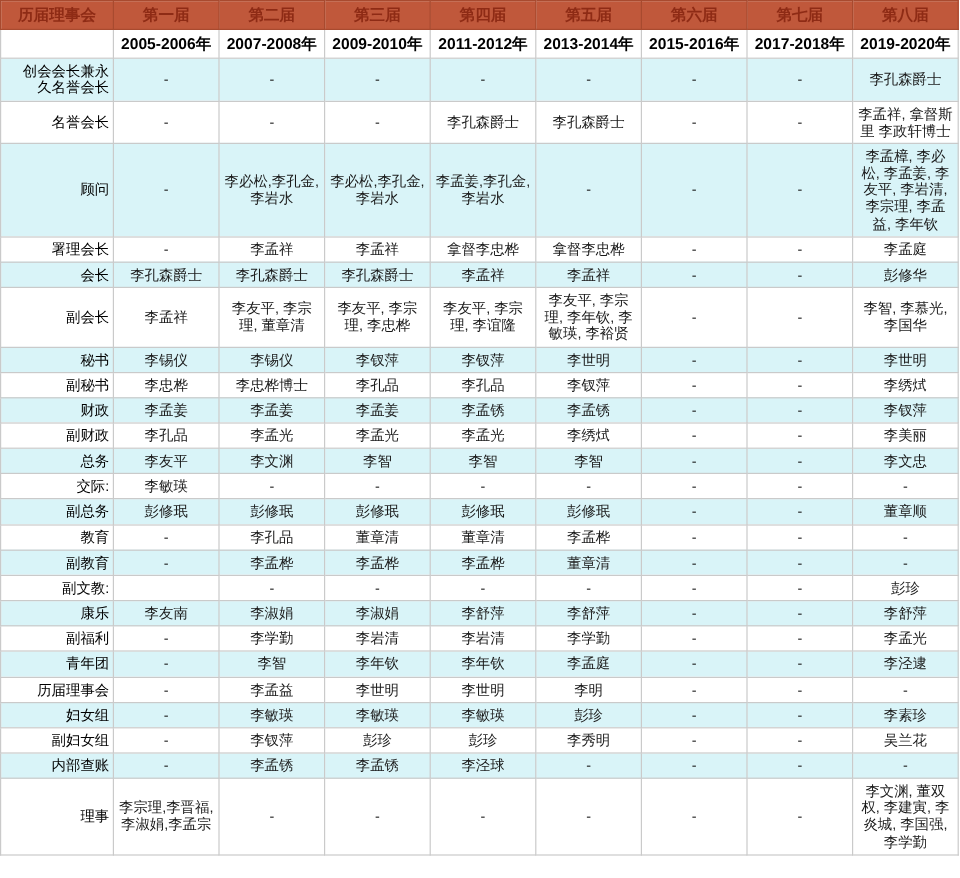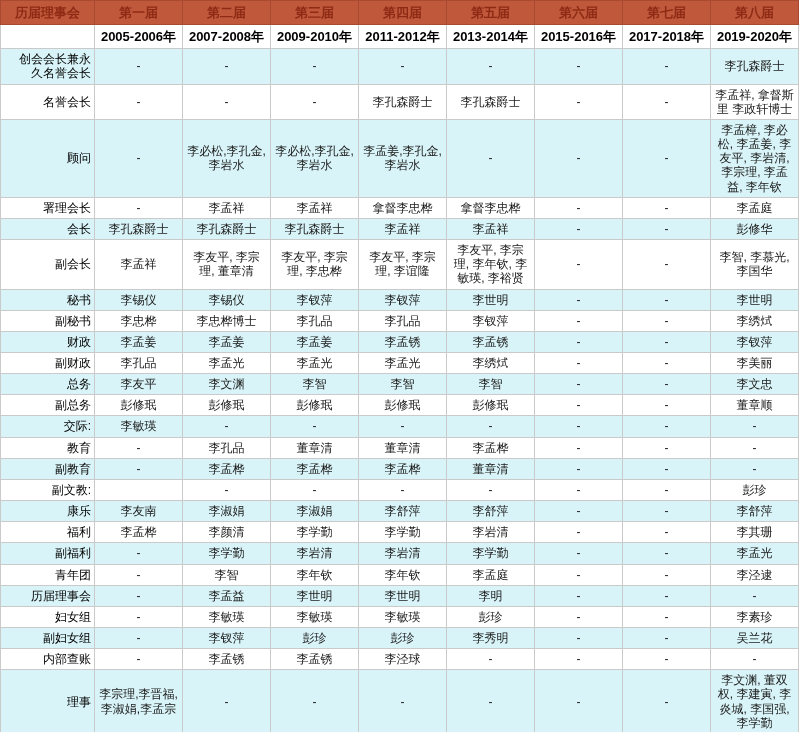--- a/index.html
+++ b/index.html
@@ -217,40 +217,40 @@
           <td class="member-cell">李友平</td>
           <td class="member-cell">李文渊</td>
           <td class="member-cell">李智</td>
           <td class="member-cell">李智</td>
           <td class="member-cell">李智</td>
           <td class="member-cell">-</td>
           <td class="member-cell">-</td>
           <td class="member-cell">李文忠</td>
         </tr>
         <tr>
-          <td class="row-label">副总务</td>
-          <td class="member-cell">彭修珉</td>
-          <td class="member-cell">彭修珉</td>
-          <td class="member-cell">彭修珉</td>
-          <td class="member-cell">彭修珉</td>
-          <td class="member-cell">彭修珉</td>
-          <td class="member-cell">-</td>
-          <td class="member-cell">-</td>
-          <td class="member-cell">董章顺</td>
-        </tr>
-        <tr>
           <td class="row-label">交际:</td>
           <td class="member-cell">李敏瑛</td>
           <td class="member-cell">-</td>
           <td class="member-cell">-</td>
           <td class="member-cell">-</td>
           <td class="member-cell">-</td>
           <td class="member-cell">-</td>
           <td class="member-cell">-</td>
           <td class="member-cell">-</td>
+        </tr>
+        <tr>
+          <td class="row-label">副总务</td>
+          <td class="member-cell">彭修珉</td>
+          <td class="member-cell">彭修珉</td>
+          <td class="member-cell">彭修珉</td>
+          <td class="member-cell">彭修珉</td>
+          <td class="member-cell">彭修珉</td>
+          <td class="member-cell">-</td>
+          <td class="member-cell">-</td>
+          <td class="member-cell">董章顺</td>
         </tr>
         <tr>
           <td class="row-label">教育</td>
           <td class="member-cell">-</td>
           <td class="member-cell">李孔品</td>
           <td class="member-cell">董章清</td>
           <td class="member-cell">董章清</td>
           <td class="member-cell">李孟桦</td>
           <td class="member-cell">-</td>
           <td class="member-cell">-</td>
@@ -283,31 +283,20 @@
           <td class="member-cell">李友南</td>
           <td class="member-cell">李淑娟</td>
           <td class="member-cell">李淑娟</td>
           <td class="member-cell">李舒萍</td>
           <td class="member-cell">李舒萍</td>
           <td class="member-cell">-</td>
           <td class="member-cell">-</td>
           <td class="member-cell">李舒萍</td>
         </tr>
         <tr>
-          <td class="row-label">福利</td>
-          <td class="member-cell">李孟桦</td>
-          <td class="member-cell">李颜清</td>
-          <td class="member-cell">李学勤</td>
-          <td class="member-cell">李学勤</td>
-          <td class="member-cell">李岩清</td>
-          <td class="member-cell">-</td>
-          <td class="member-cell">-</td>
-          <td class="member-cell">李其珊</td>
-        </tr>
-        <tr>
           <td class="row-label">副福利</td>
           <td class="member-cell">-</td>
           <td class="member-cell">李学勤</td>
           <td class="member-cell">李岩清</td>
           <td class="member-cell">李岩清</td>
           <td class="member-cell">李学勤</td>
           <td class="member-cell">-</td>
           <td class="member-cell">-</td>
           <td class="member-cell">李孟光</td>
         </tr>

